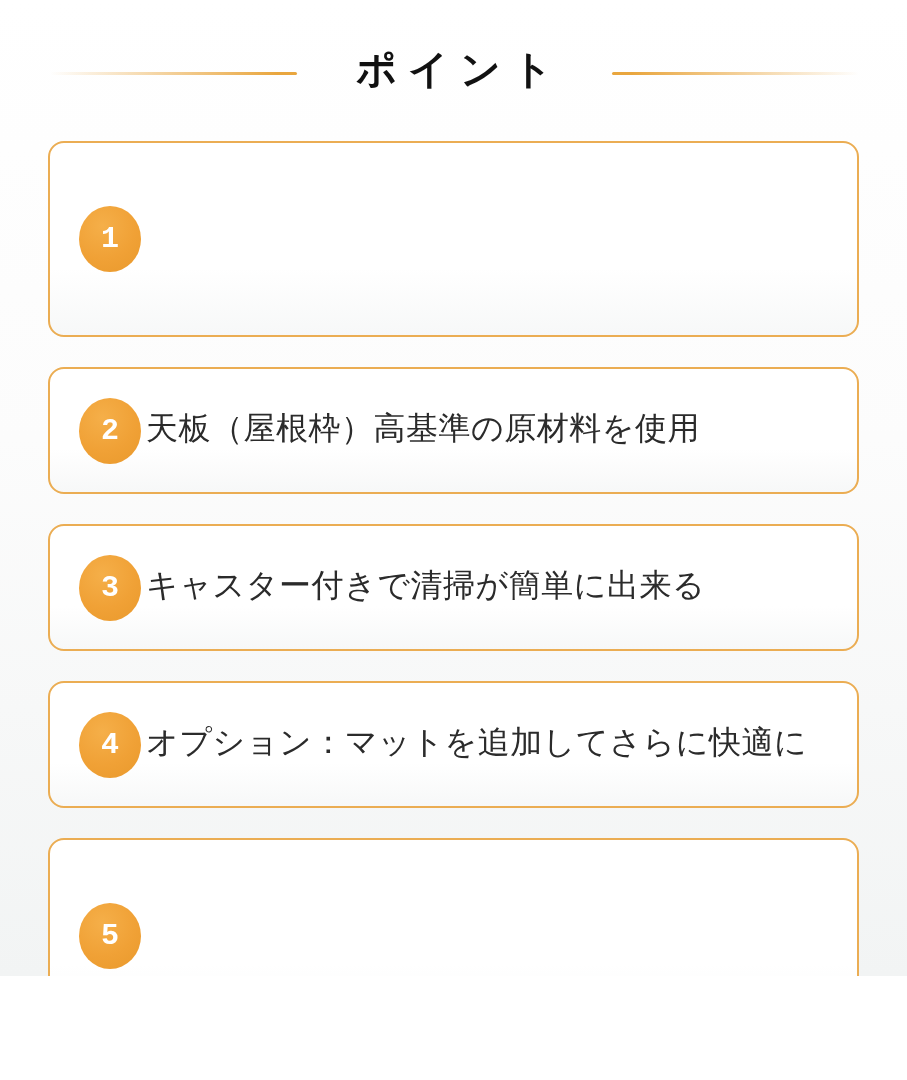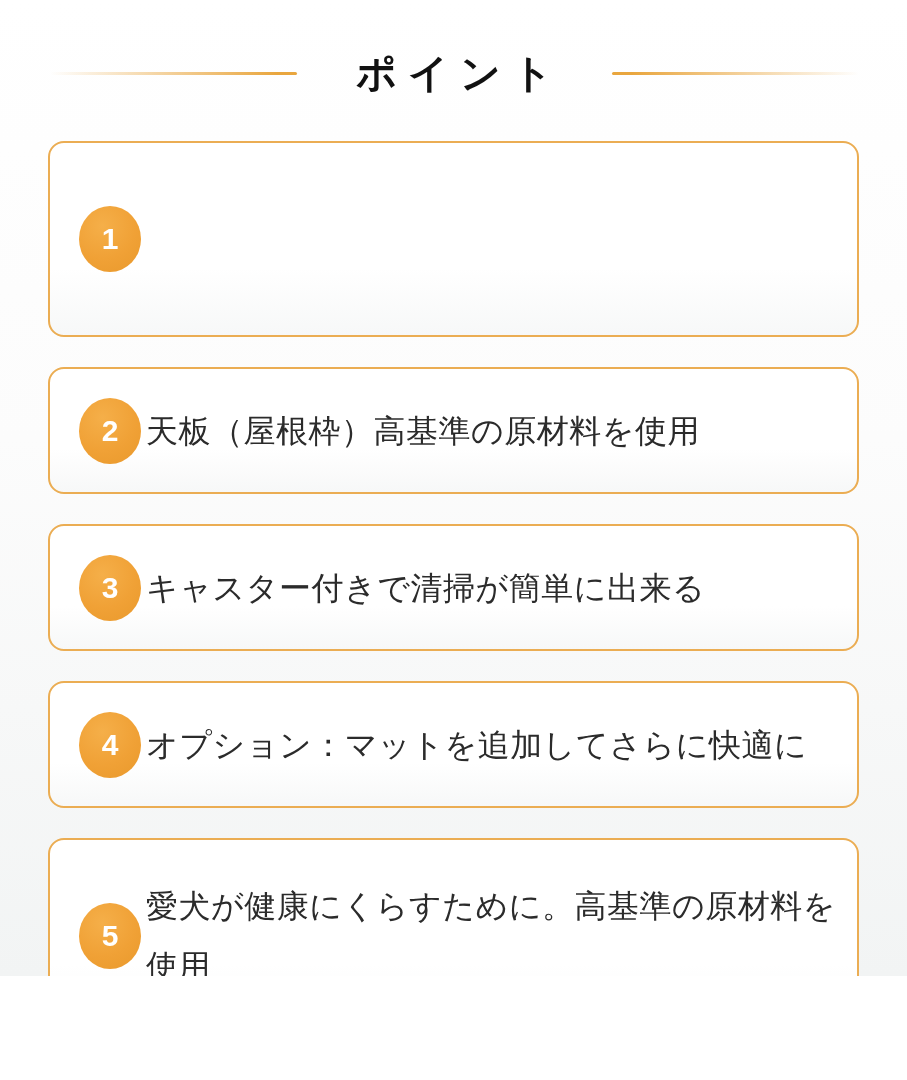--- a/index.html
+++ b/index.html
@@ -3,21 +3,21 @@
 <meta charset="utf-8">
 <style>
   html, body { margin: 0; padding: 0; background: #ffffff; }
   .page {
     position: relative;
     width: 907px;
     height: 976px;
     box-sizing: border-box;
     overflow: hidden;
     background: linear-gradient(180deg, #ffffff 0%, #fcfcfc 45%, #f2f4f4 100%);
-    font-family: Liberation Sans, sans-serif;
+    font-family: Liberation Mono, monospace;
   }
 
   
   .header {
     display: flex;
     align-items: center;
     padding: 50px 48px 0 50px;
     gap: 48px;
   }
   .header-line {
@@ -108,18 +108,17 @@
       <div class="card-text">キャスター付きで清掃が簡単に出来る</div>
     </div>
 
     <div class="card short">
       <div class="badge">4</div>
       <div class="card-text">オプション：マットを追加してさらに快適に</div>
     </div>
 
     <div class="card tall">
       <div class="badge">5</div>
-      <div class="card-text">愛犬が健康にくらすために。高基準の原材料を使用</div>
     </div>
 
   </div>
 
 </div>
 
 </body></html>

